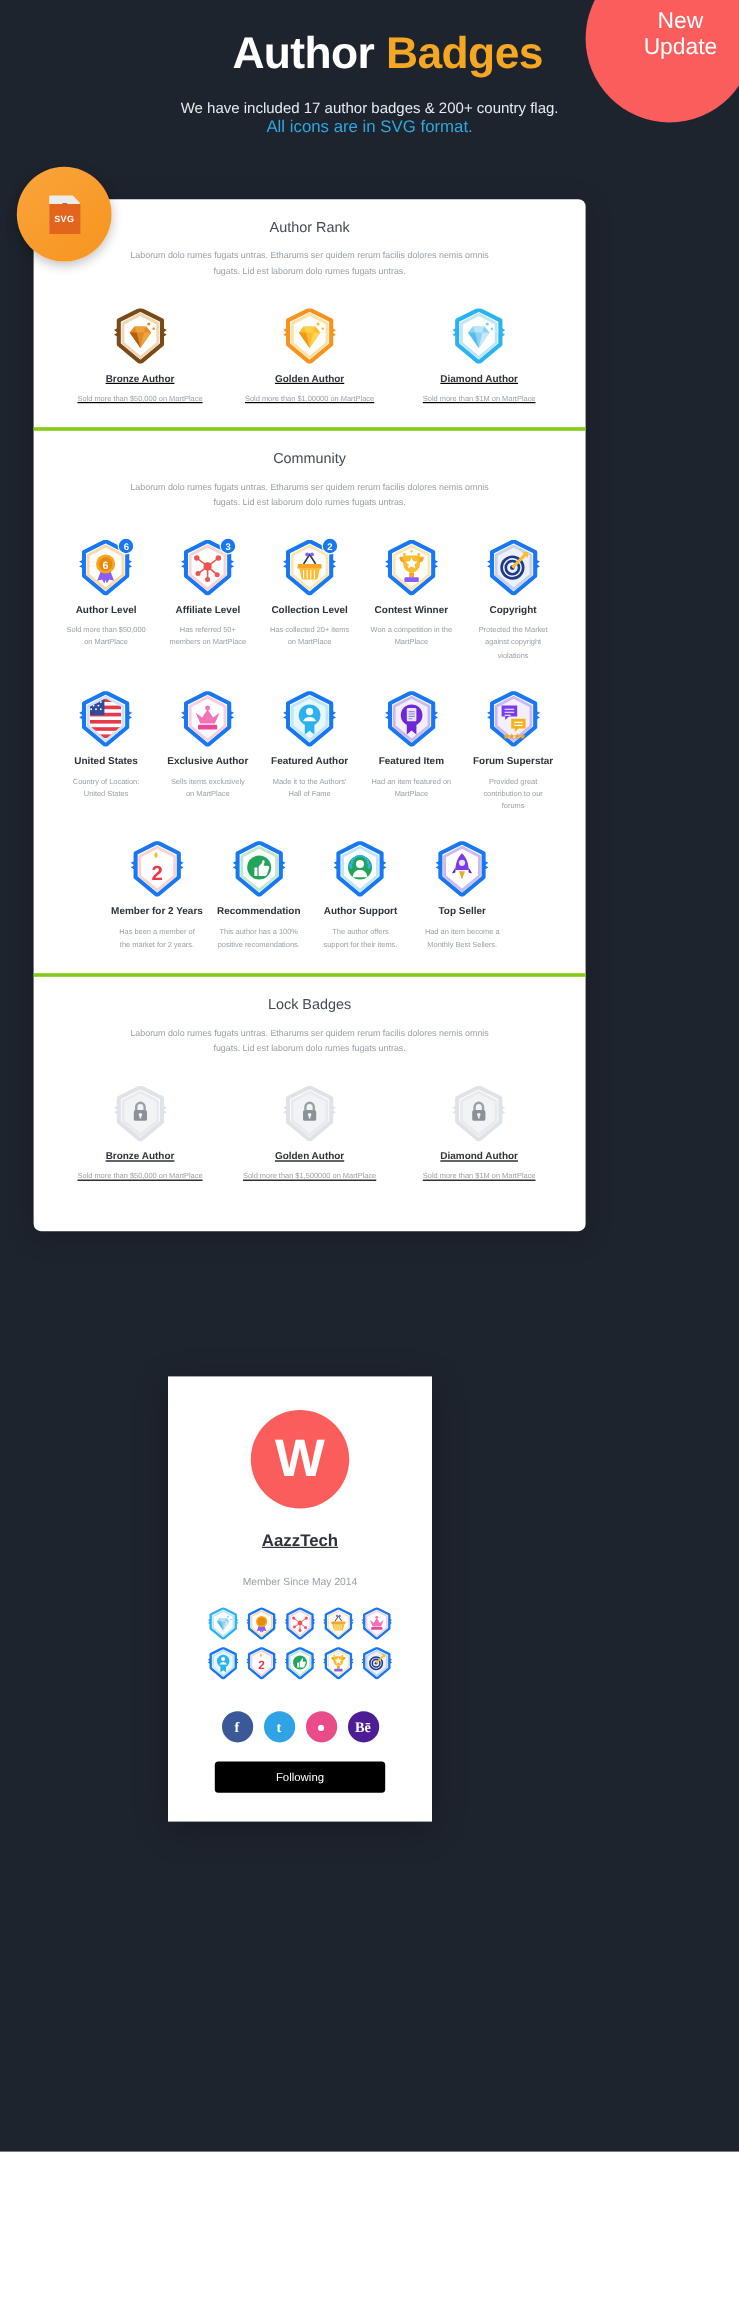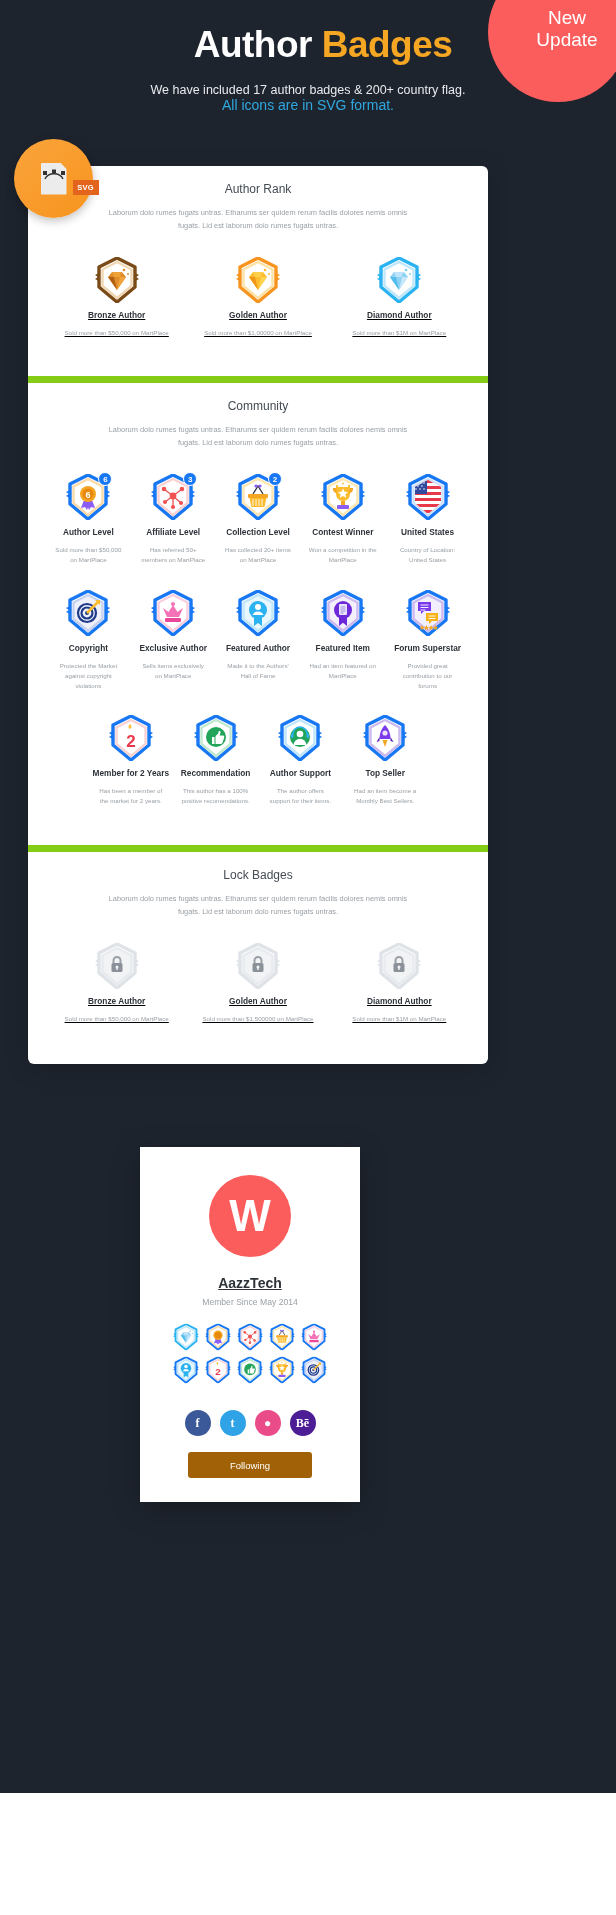--- a/index.html
+++ b/index.html
@@ -36,34 +36,34 @@
     display:flex; align-items:center; justify-content:center;
     z-index: 6; box-shadow: 0 3px 10px rgba(0,0,0,.25);
   }
   .svg-file { width:26px; height:32px; position:relative; }
   .svg-file .sheet {
     position:absolute; inset:0; background:#ececec; border-radius:1px;
     clip-path: polygon(0 0, 76% 0, 100% 20%, 100% 100%, 0 100%);
   }
   .svg-file .pen { position:absolute; left:2px; top:6px; width:22px; height:12px; }
   .svg-file .tag {
-    position:absolute; left:0; bottom:0; width:100%; height:15px;
+    position:absolute; left:0; bottom:0; width:100%; height:25px;
     background:#e3641d; color:#fff; font-size:7.5px; font-weight:700;
-    display:flex; align-items:center; justify-content:center; letter-spacing:.3px;margin-left:32px;
+    display:flex; align-items:center; justify-content:center; letter-spacing:.3px;
   }
 
   
   .panel {
     position:absolute; left:28px; top:166px; width:460px;
     background:#ffffff; border-radius:6px; padding-bottom: 22px;
     box-shadow: 0 4px 22px rgba(0,0,0,.22);
     z-index:4;
   }
   .section { padding: 0 18px; }
-  .section + .section { border-top: 7px solid #84cc16; margin-top: 20px; }
+  .section + .section { border-top: 3px solid #84cc16; }
   .sec-title { text-align:center; font-size: 12px; color:#444b54; padding-top: 16px; font-weight:400; }
   .sec-desc {
     text-align:center; font-size: 7.4px; color:#9aa0a6; line-height:1.75;
     max-width: 300px; margin: 11px auto 0;
   }
 
   .grid { display:flex; flex-wrap:wrap; justify-content:center; margin-top: 18px; }
   .grid-3 .cell { width: 33.33%; text-decoration: underline; }
   .grid-5 .cell { width: 20%; }
   .cell { text-align:center; padding: 6px 4px 18px; }
@@ -83,28 +83,28 @@
     position:absolute; left:140px; top:1147px; width:220px;
     background:#ffffff; box-shadow:0 6px 26px rgba(0,0,0,.28);
     text-align:center; padding: 28px 18px 24px; z-index:4;
   }
   .avatar {
     width:82px; height:82px; border-radius:50%; background:#fb5d5d;
     margin: 0 auto; display:flex; align-items:center; justify-content:center;
     color:#fff; font-size:44px; font-weight:700; line-height:1;
   }
   .pname { margin-top: 18px; font-size: 14px; font-weight:700; color:#2e333a;text-decoration:underline; }
-  .pmeta { margin-top: 6px; font-size: 8.6px; color:#9aa0a6; }
+  .pmeta { margin-top: 22px; font-size: 8.6px; color:#9aa0a6; }
   .mini-grid { display:flex; flex-wrap:wrap; justify-content:center; gap:5px 4px; margin-top:16px; }
   .socials { display:flex; justify-content:center; gap:9px; margin-top:26px; }
   .soc { width:26px; height:26px; border-radius:50%; display:flex; align-items:center; justify-content:center;
          color:#fff; font-size:12px; font-weight:700; font-family:"Liberation Serif", serif; }
   .follow-btn {
-    margin: 16px auto 0; width: 124px; height: 26px; border-radius:3px;
-    background:#a16207; color:#fff; font-size:9.5px;
+    margin: 16px auto 0; width: 142px; height: 26px; border-radius:3px;
+    background:#000000; color:#fff; font-size:9.5px;
     display:flex; align-items:center; justify-content:center; border:none; cursor:pointer;
   }
   .bottom-strip { position:absolute; left:0; bottom:0; width:616px; height:122px; background:#ffffff; z-index:1; }
 </style>
 </head>
 <body>
 
 <div class="page">
 
   <div class="bottom-strip"></div>
@@ -324,20 +324,44 @@
           <path d="M16 14 h-3 a4 4 0 0 0 4 5z M30 14 h3 a4 4 0 0 1-4 5z" fill="#f5a623"></path>
           <rect x="21" y="27" width="4" height="4" fill="#f5a623"></rect>
           <rect x="17" y="31" width="12" height="4" rx="1" fill="#8b5cf6"></rect>
           <path d="M23 14.5 l1.5 3.2 3.5.4-2.6 2.3.8 3.4-3.2-1.8-3.2 1.8.8-3.4L18 18.1l3.5-.4z" fill="#fff"></path>
                   </svg></div>
 
       </div>
     </div>
     <div class="cell-label">Contest Winner</div>
     <div class="cell-desc">Won a competition in the MartPlace</div>
+  </div>
+          <div class="cell">
+    <div class="badge-wrap">
+      <div class="hexbadge">
+        <div style="position:relative;width:46px;height:46px"><svg width="46" height="46" viewBox="0 0 46 46">
+    <path d="M23 1 L41 10 V30 L23 45 L5 30 V10 Z" fill="none" stroke="#1877f2" stroke-width="3.4" stroke-linejoin="round"></path>
+    <path d="M23 5 L37.5 12.5 V29 L23 41 L8.5 29 V12.5 Z" fill="#eef1fb" stroke="#c7d2f0" stroke-width="2.4" stroke-linejoin="round"></path>
+    <path d="M5 16 L1 18 L4 20 L1 22 L5 24 Z" fill="#1877f2"></path>
+    <path d="M41 16 L45 18 L42 20 L45 22 L41 24 Z" fill="#1877f2"></path>
+  </svg>
+        <svg style="position:absolute;left:0;top:0" width="46" height="46" viewBox="0 0 46 46">
+          <g fill="none" stroke="#1e3a8a" stroke-width="2.2">
+                      <circle cx="22" cy="23" r="9"></circle>
+                      <circle cx="22" cy="23" r="5.5"></circle>
+                    </g>
+          <circle cx="22" cy="23" r="2" fill="#1e3a8a"></circle>
+          <path d="M22 23 L34 11" stroke="#fcbc2e" stroke-width="2.6"></path>
+          <path d="M30 10 h5 v5 z" fill="#fcbc2e"></path>
+                  </svg></div>
+
+      </div>
+    </div>
+    <div class="cell-label">Copyright</div>
+    <div class="cell-desc">Protected the Market against copyright violations</div>
   </div>
           <div class="cell">
     <div class="badge-wrap">
       <div class="hexbadge">
         <div style="position:relative;width:46px;height:46px"><svg width="46" height="46" viewBox="0 0 46 46">
     <path d="M23 1 L41 10 V30 L23 45 L5 30 V10 Z" fill="none" stroke="#1877f2" stroke-width="3.4" stroke-linejoin="round"></path>
     <path d="M23 5 L37.5 12.5 V29 L23 41 L8.5 29 V12.5 Z" fill="#fff" stroke="#cfe0fb" stroke-width="2.4" stroke-linejoin="round"></path>
     <path d="M5 16 L1 18 L4 20 L1 22 L5 24 Z" fill="#1877f2"></path>
     <path d="M41 16 L45 18 L42 20 L45 22 L41 24 Z" fill="#1877f2"></path>
   </svg>
@@ -372,44 +396,20 @@
       </div>
     </div>
     <div class="cell-label">United States</div>
     <div class="cell-desc">Country of Location: United States</div>
   </div>
           <div class="cell">
     <div class="badge-wrap">
       <div class="hexbadge">
         <div style="position:relative;width:46px;height:46px"><svg width="46" height="46" viewBox="0 0 46 46">
     <path d="M23 1 L41 10 V30 L23 45 L5 30 V10 Z" fill="none" stroke="#1877f2" stroke-width="3.4" stroke-linejoin="round"></path>
-    <path d="M23 5 L37.5 12.5 V29 L23 41 L8.5 29 V12.5 Z" fill="#eef1fb" stroke="#c7d2f0" stroke-width="2.4" stroke-linejoin="round"></path>
-    <path d="M5 16 L1 18 L4 20 L1 22 L5 24 Z" fill="#1877f2"></path>
-    <path d="M41 16 L45 18 L42 20 L45 22 L41 24 Z" fill="#1877f2"></path>
-  </svg>
-        <svg style="position:absolute;left:0;top:0" width="46" height="46" viewBox="0 0 46 46">
-          <g fill="none" stroke="#1e3a8a" stroke-width="2.2">
-                      <circle cx="22" cy="23" r="9"></circle>
-                      <circle cx="22" cy="23" r="5.5"></circle>
-                    </g>
-          <circle cx="22" cy="23" r="2" fill="#1e3a8a"></circle>
-          <path d="M22 23 L34 11" stroke="#fcbc2e" stroke-width="2.6"></path>
-          <path d="M30 10 h5 v5 z" fill="#fcbc2e"></path>
-                  </svg></div>
-
-      </div>
-    </div>
-    <div class="cell-label">Copyright</div>
-    <div class="cell-desc">Protected the Market against copyright violations</div>
-  </div>
-          <div class="cell">
-    <div class="badge-wrap">
-      <div class="hexbadge">
-        <div style="position:relative;width:46px;height:46px"><svg width="46" height="46" viewBox="0 0 46 46">
-    <path d="M23 1 L41 10 V30 L23 45 L5 30 V10 Z" fill="none" stroke="#1877f2" stroke-width="3.4" stroke-linejoin="round"></path>
     <path d="M23 5 L37.5 12.5 V29 L23 41 L8.5 29 V12.5 Z" fill="#fff" stroke="#f9cfe0" stroke-width="2.4" stroke-linejoin="round"></path>
     <path d="M5 16 L1 18 L4 20 L1 22 L5 24 Z" fill="#1877f2"></path>
     <path d="M41 16 L45 18 L42 20 L45 22 L41 24 Z" fill="#1877f2"></path>
   </svg>
         <svg style="position:absolute;left:0;top:0" width="46" height="46" viewBox="0 0 46 46">
           <path d="M13 18 l4 9 h12 l4-9-5.5 4-4.5-7-4.5 7z" fill="#f472b6"></path>
           <rect x="15" y="28" width="16" height="4" rx="1" fill="#ec4899"></rect>
           <circle cx="23" cy="14" r="2" fill="#f472b6"></circle>
                   </svg></div>
 

